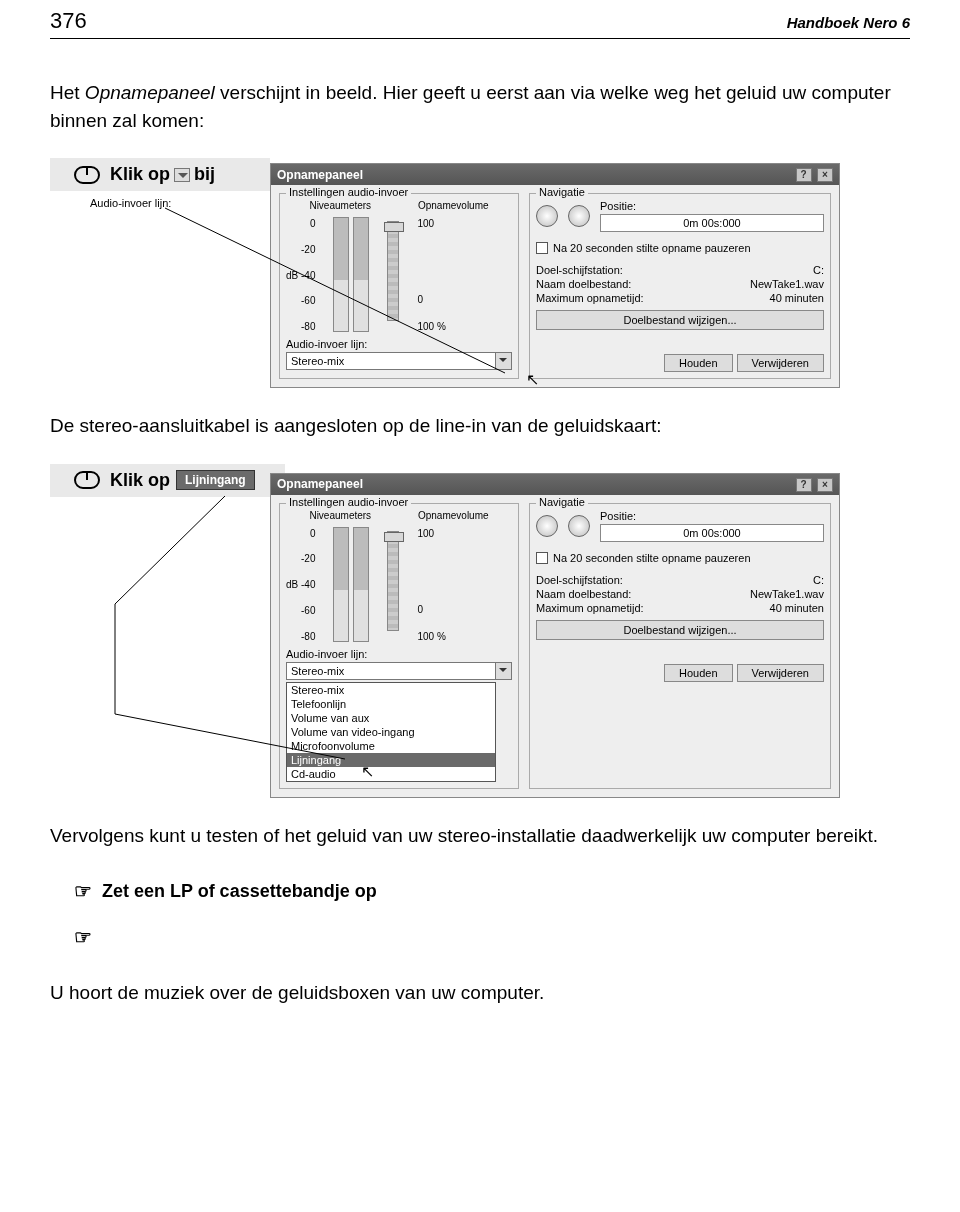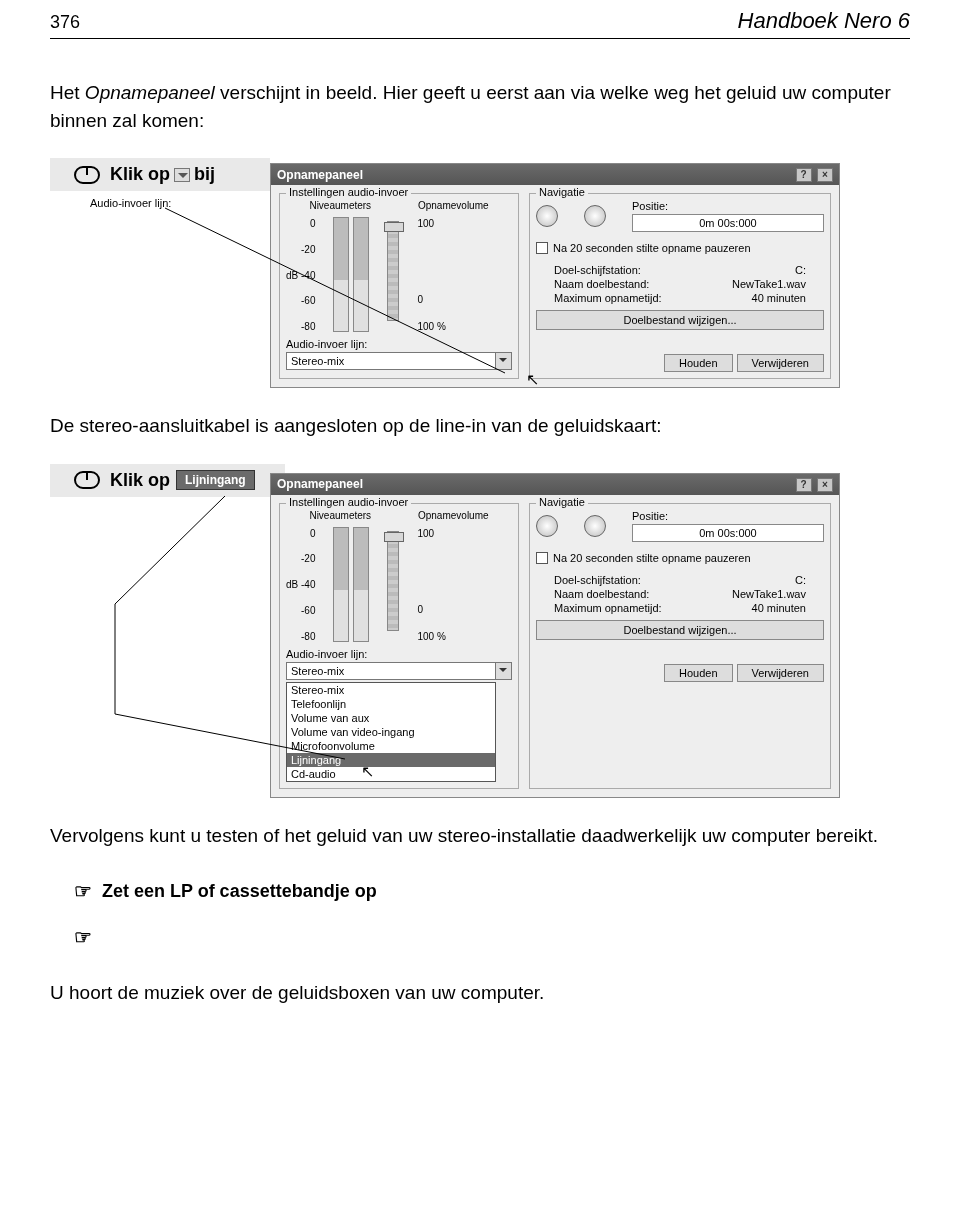--- a/index.html
+++ b/index.html
@@ -1,19 +1,19 @@
 <!DOCTYPE html>
 <html><head>
 <meta charset="utf-8">
 <style>
   *{box-sizing:border-box;margin:0;padding:0;}
   body{font-family:Arial,Helvetica,sans-serif;font-size:16px;background:#fff;color:#000;width:960px;margin:0 auto;padding:0 50px 40px;position:relative;}
   .hdr-row{display:flex;justify-content:space-between;align-items:baseline;border-bottom:1px solid #000;padding:8px 0 4px;margin-bottom:40px;}
-  .hdr-row .pgno{font-size:18px;}
-  .hdr-row .book{font-style:italic;font-size:22px;}
+  .hdr-row .pgno{font-size:22px;}
+  .hdr-row .book{font-style:italic;font-size:15px;font-weight:bold;}
   p.flow{font-size:19px;line-height:1.45;margin:24px 0;}
   em.ui{font-style:italic;}
   .instr{background:#e9e9e9;padding:6px 24px;margin:10px 0;display:flex;align-items:center;font-weight:bold;font-size:18px;}
   .mouse-ico{display:inline-block;width:26px;height:18px;border:2px solid #000;border-radius:9px;margin-right:10px;position:relative;}
   .mouse-ico:after{content:"";position:absolute;left:50%;top:0;width:2px;height:50%;background:#000;transform:translateX(-50%);}
   .hand-ico{margin-right:10px;font-size:20px;}
   .dd-chip{display:inline-block;background:#ddd;border:1px solid #777;width:16px;height:14px;position:relative;margin:0 4px;vertical-align:middle;}
   .dd-chip:after{content:"";position:absolute;left:3px;top:4px;border-left:5px solid transparent;border-right:5px solid transparent;border-top:5px solid #555;}
   .lbl-chip{display:inline-block;background:#6b6b6b;color:#fff;font-size:12px;padding:2px 8px;margin-left:6px;border:1px solid #333;}
   .panel{border:1px solid #888;background:#eee;font-size:11px;position:relative;margin-left:220px;width:570px;}
@@ -31,27 +31,27 @@
   .bar{width:16px;height:115px;background:linear-gradient(#bcbcbc 0%,#bcbcbc 55%,#e0e0e0 55%,#e0e0e0 100%);border:1px solid #888;}
   .vol-col{display:flex;flex-direction:column;align-items:center;}
   .vslider{width:12px;height:100px;background:repeating-linear-gradient(#ccc,#ccc 4px,#bbb 4px,#bbb 8px);border:1px solid #888;position:relative;margin-top:4px;}
   .vslider .thumb{position:absolute;left:-4px;width:20px;height:10px;background:#d8d8d8;border:1px solid #666;top:0;}
   .meters-hdr{display:flex;justify-content:space-around;font-size:10px;margin-bottom:2px;}
   .ai-lbl{font-size:11px;margin-top:6px;}
   .dropdown{display:flex;margin-top:2px;}
   .dropdown .val{flex:1;background:#fff;border:1px solid #777;padding:2px 4px;font-size:11px;}
   .dropdown .btn{width:16px;border:1px solid #777;border-left:none;background:#ddd;position:relative;}
   .dropdown .btn:after{content:"";position:absolute;left:3px;top:5px;border-left:4px solid transparent;border-right:4px solid transparent;border-top:4px solid #333;}
-  .nav-top{display:flex;align-items:center;gap:26px;}
+  .nav-top{display:flex;align-items:center;gap:10px;}
   .rnd{width:22px;height:22px;border:1px solid #666;border-radius:50%;background:radial-gradient(#fff,#bbb);}
   .pos-box{flex:1;}
   .pos-val{background:#fff;border:1px solid #888;padding:2px 16px;font-size:11px;margin-top:2px;text-align:center;}
   .chkrow{display:flex;align-items:center;gap:5px;font-size:11px;margin:10px 0;}
   .chkrow .chk{width:12px;height:12px;border:1px solid #555;background:#fff;}
-  .kv{display:flex;justify-content:space-between;font-size:11px;margin:2px 18px;}
+  .kv{display:flex;justify-content:space-between;font-size:11px;margin:2px 0;}
   .wide-btn{border:1px solid #888;background:#ddd;text-align:center;padding:3px 0;font-size:11px;margin-top:6px;}
   .btn2row{display:flex;gap:4px;justify-content:flex-end;margin-top:24px;}
   .btn2row .b{border:1px solid #888;background:#ddd;padding:2px 14px;font-size:11px;}
   .combo-list{background:#fff;border:1px solid #555;font-size:11px;width:210px;margin-top:2px;}
   .combo-list div{padding:1px 4px;}
   .combo-list .sel{background:#6a6a6a;color:#fff;}
   svg.overlay{position:absolute;left:0;top:0;pointer-events:none;}
   .footer-space{height:20px;}
   .cursor-arrow{position:absolute;font-size:16px;color:#000;}
   .sub-lbl{font-size:11px;margin-top:3px;}

